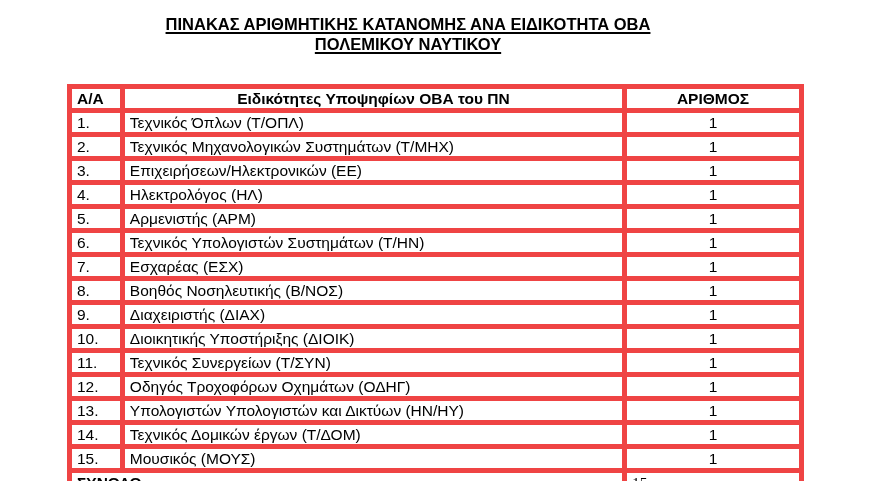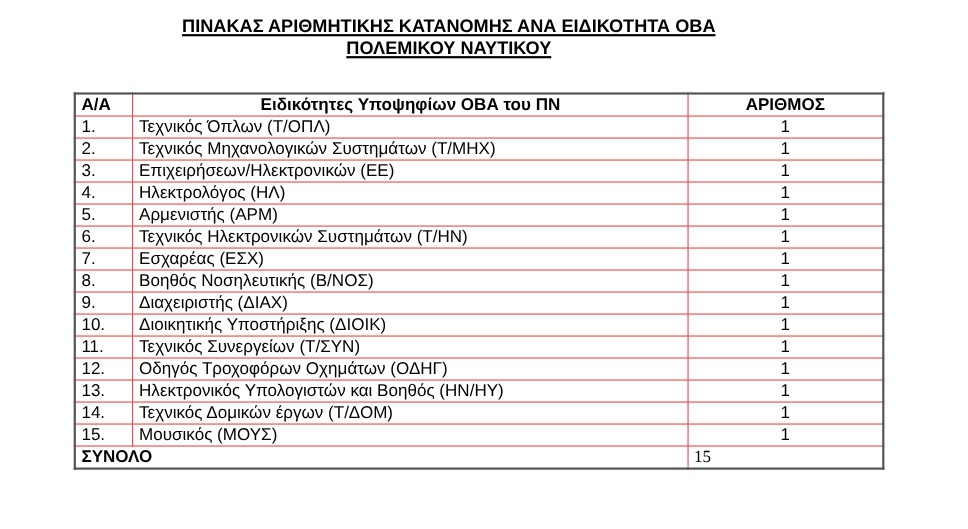--- a/index.html
+++ b/index.html
@@ -5,21 +5,21 @@
   html, body { margin: 0; padding: 0; background: #ffffff; }
   body { width: 880px; height: 481px; position: relative; overflow: hidden;
          font-family: "Liberation Sans", sans-serif; color: #000; }
   .title { position: absolute; left: 0; width: 816px; text-align: center;
            font-weight: bold; font-size: 16.5px; text-decoration: underline;
            text-decoration-thickness: 1.5px; text-underline-offset: 2px; }
   .t1 { top: 15px; }
   .t2 { top: 35px; }
   table { position: absolute; left: 67px; top: 84px; width: 737px;
           border-collapse: collapse; font-size: 15.5px; }
-  td, th { border: 1px solid #ef4444; padding: 0 5px; height: 19px; line-height: 19px; }
+  td, th { border: 5px solid #ef4444; padding: 0 5px; height: 19px; line-height: 19px; }
   th { font-weight: bold; text-align: center; }
   th.aa { text-align: left; }
   td.num { text-align: left; }
   td.cnt { text-align: center; }
   tr.total td { font-weight: bold; text-align: left; }
   tr.total td.cnt { font-weight: normal; font-family: Liberation Serif, serif; }
   table { border: 2px solid #555; }
 </style>
 </head>
 <body>
@@ -61,21 +61,21 @@
         <td class="spec">Ηλεκτρολόγος (ΗΛ)</td>
         <td class="cnt">1</td>
       </tr>
       <tr>
         <td class="num">5.</td>
         <td class="spec">Αρμενιστής (ΑΡΜ)</td>
         <td class="cnt">1</td>
       </tr>
       <tr>
         <td class="num">6.</td>
-        <td class="spec">Τεχνικός Ηλεκτρονικών Συστημάτων (Τ/ΗΝ)</td>
+        <td class="spec">Τεχνικός Υπολογιστών Συστημάτων (Τ/ΗΝ)</td>
         <td class="cnt">1</td>
       </tr>
       <tr>
         <td class="num">7.</td>
         <td class="spec">Εσχαρέας (ΕΣΧ)</td>
         <td class="cnt">1</td>
       </tr>
       <tr>
         <td class="num">8.</td>
         <td class="spec">Βοηθός Νοσηλευτικής (Β/ΝΟΣ)</td>
@@ -96,21 +96,21 @@
         <td class="spec">Τεχνικός Συνεργείων (Τ/ΣΥΝ)</td>
         <td class="cnt">1</td>
       </tr>
       <tr>
         <td class="num">12.</td>
         <td class="spec">Οδηγός Τροχοφόρων Οχημάτων (ΟΔΗΓ)</td>
         <td class="cnt">1</td>
       </tr>
       <tr>
         <td class="num">13.</td>
-        <td class="spec">Ηλεκτρονικός Υπολογιστών και Βοηθός (ΗΝ/ΗΥ)</td>
+        <td class="spec">Υπολογιστών Υπολογιστών και Δικτύων (ΗΝ/ΗΥ)</td>
         <td class="cnt">1</td>
       </tr>
       <tr>
         <td class="num">14.</td>
         <td class="spec">Τεχνικός Δομικών έργων (Τ/ΔΟΜ)</td>
         <td class="cnt">1</td>
       </tr>
       <tr>
         <td class="num">15.</td>
         <td class="spec">Μουσικός (ΜΟΥΣ)</td>

